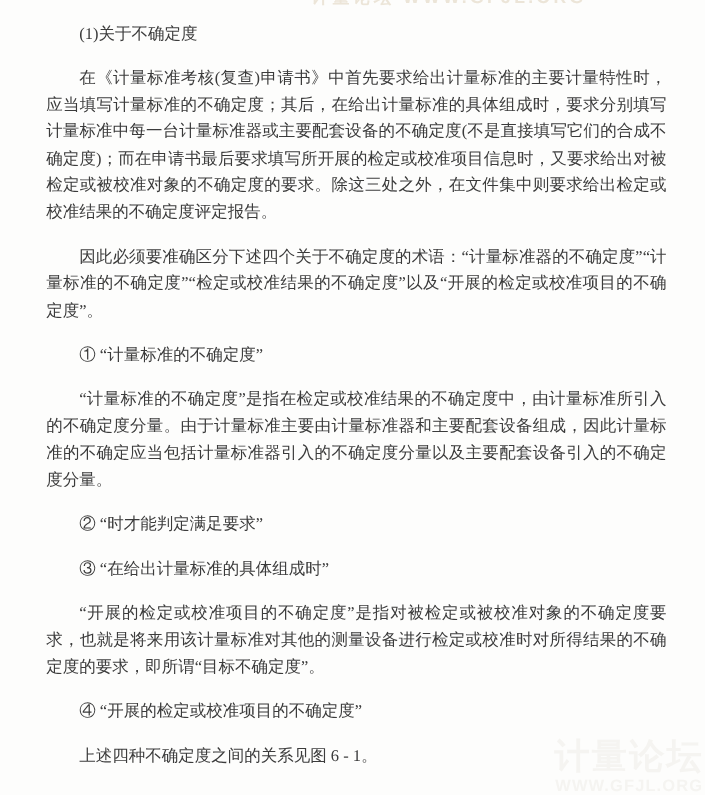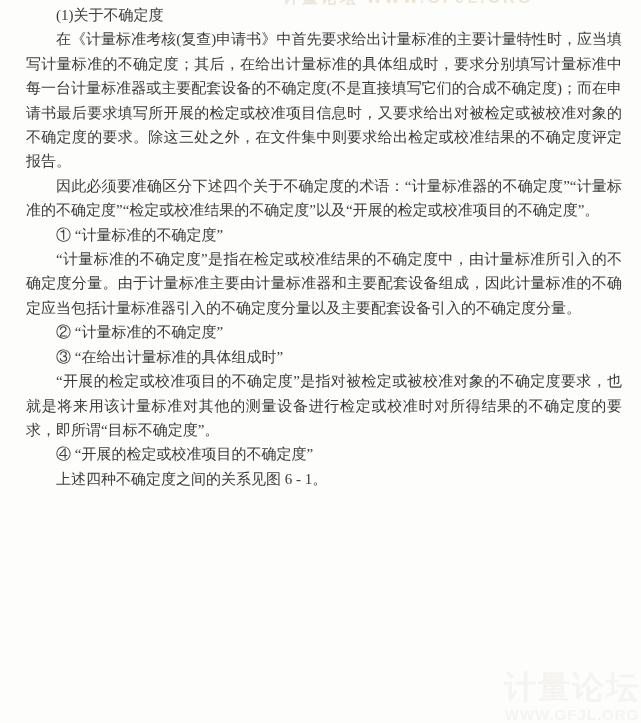--- a/index.html
+++ b/index.html
@@ -20,21 +20,21 @@
     left: 26px;
     top: 3px;
     width: 596px;
     color: var(--text-color, #3b3b3b);
     font-size: 15px;
     line-height: 24.4px;
     text-align: justify;
     text-justify: inter-ideograph;
   }
   .body-text p {
-    margin: 0;
+    margin: 16px;
     padding: 0;
     text-indent: 2em;
   }
   .watermark {
     position: absolute;
     right: 1px;
     bottom: 1px;
     text-align: center;
     font-weight: bold;
     font-family: "Liberation Sans", "DejaVu Sans", sans-serif;
@@ -84,21 +84,21 @@
       <p>(1)关于不确定度</p>
 
       <p>在《计量标准考核(复查)申请书》中首先要求给出计量标准的主要计量特性时，应当填写计量标准的不确定度；其后，在给出计量标准的具体组成时，要求分别填写计量标准中每一台计量标准器或主要配套设备的不确定度(不是直接填写它们的合成不确定度)；而在申请书最后要求填写所开展的检定或校准项目信息时，又要求给出对被检定或被校准对象的不确定度的要求。除这三处之外，在文件集中则要求给出检定或校准结果的不确定度评定报告。</p>
 
       <p>因此必须要准确区分下述四个关于不确定度的术语：“计量标准器的不确定度”“计量标准的不确定度”“检定或校准结果的不确定度”以及“开展的检定或校准项目的不确定度”。</p>
 
       <p>① “计量标准的不确定度”</p>
 
       <p>“计量标准的不确定度”是指在检定或校准结果的不确定度中，由计量标准所引入的不确定度分量。由于计量标准主要由计量标准器和主要配套设备组成，因此计量标准的不确定应当包括计量标准器引入的不确定度分量以及主要配套设备引入的不确定度分量。</p>
 
-      <p>② “计量标准的不确定度”</p>
+      <p>② “时才能判定满足要求”</p>
 
 
       <p>③ “在给出计量标准的具体组成时”</p>
 
 
       <p>“开展的检定或校准项目的不确定度”是指对被检定或被校准对象的不确定度要求，也就是将来用该计量标准对其他的测量设备进行检定或校准时对所得结果的不确定度的要求，即所谓“目标不确定度”。</p>
 
       <p>④ “开展的检定或校准项目的不确定度”</p>
 
 

